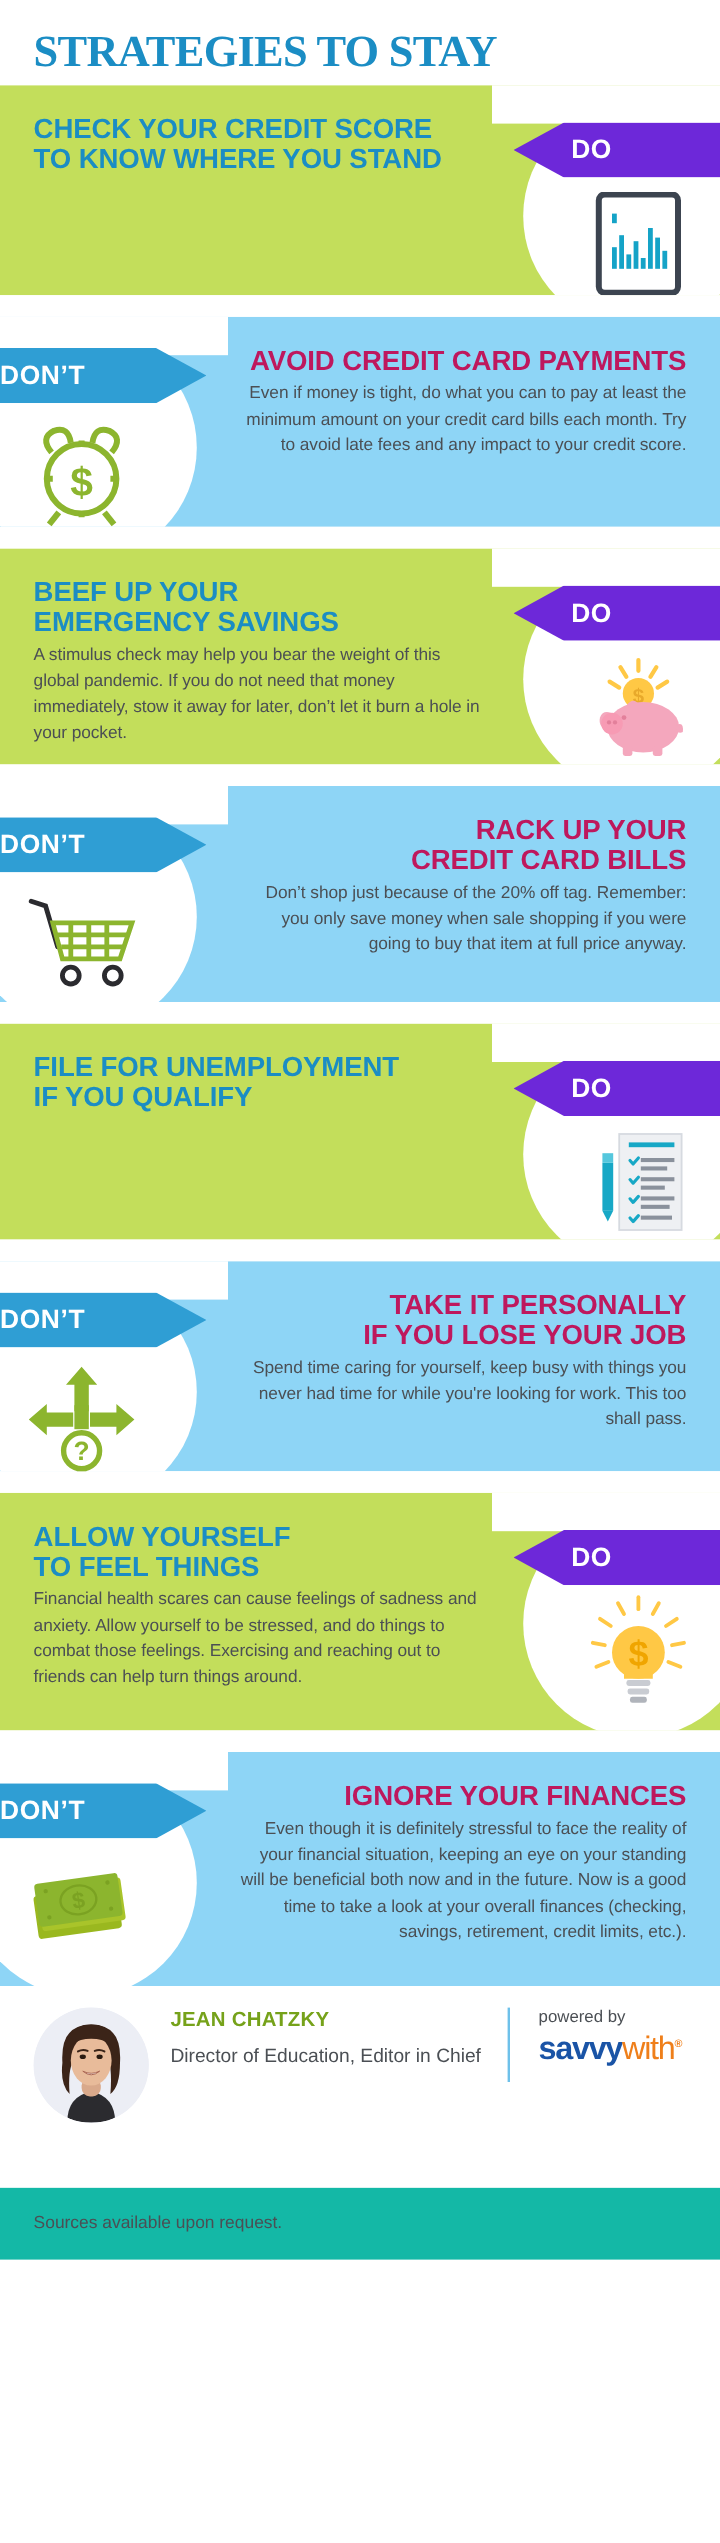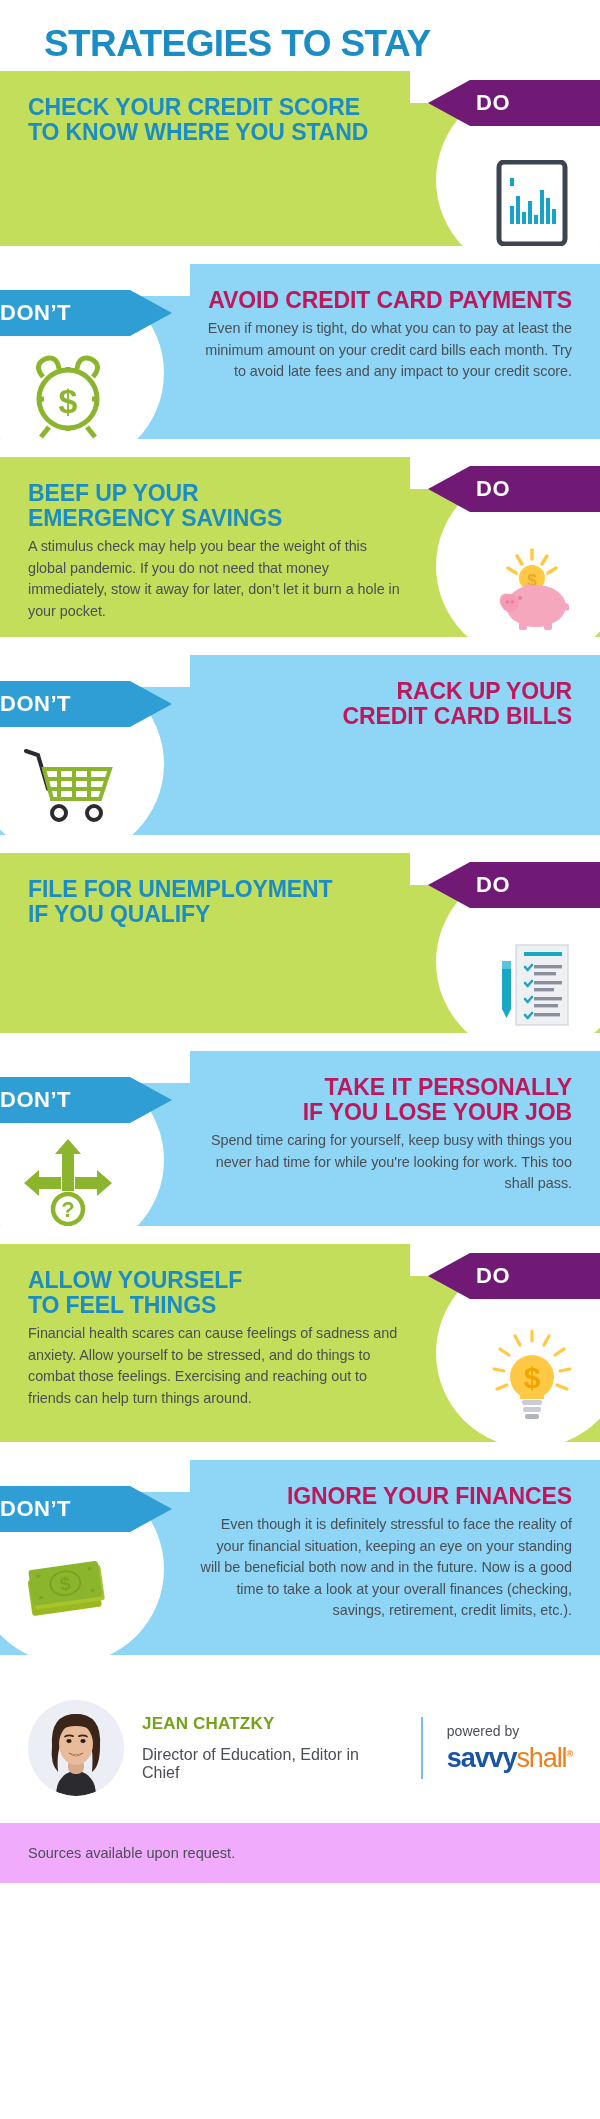--- a/index.html
+++ b/index.html
@@ -11,21 +11,22 @@
   .page {
     position: relative;
     width: 600px;
     height: 2119px;
     background: #ffffff;
     overflow: hidden;
   }
 
   
   .header {
-    padding: 24px 28px 8px 44px;
+    padding: 24px 28px 8px 28px;
+    font-family: Liberation Serif, serif;
   }
   .title-line {
     font-weight: bold;
     font-size: 37px;
     line-height: 39px;
     letter-spacing: -0.6px;
     color: #1b8dc4;
   }
   .subtitle-line {
     font-size: 34px;
@@ -81,23 +82,23 @@
     height: 46px;
     display: flex;
     align-items: center;
     font-weight: bold;
     font-size: 22px;
     letter-spacing: 0.5px;
     color: #ffffff;
   }
   .badge-do {
     right: 0;
-    top: 9px;
+    top: 31px;
     width: 172px;
-    background: #701a75;
+    background: #6d28d9;
     padding-left: 48px;
     clip-path: polygon(42px 0, 100% 0, 100% 100%, 42px 100%, 42px 100%, 0 50%, 42px 0);
   }
   .badge-dont {
     left: 0;
     top: 26px;
     width: 172px;
     background: #2f9ed4;
     clip-path: polygon(0 0, 130px 0, 172px 50%, 130px 100%, 0 100%);
   }
@@ -143,21 +144,20 @@
 
   .gap { height: 18px; background: #ffffff; width: 600px; }
 
   
   .footer {
     position: relative;
     width: 600px;
     height: 150px;
     background: #ffffff;
     display: flex;
-    align-items: center;
     padding: 0 28px;
   }
   .avatar {
     width: 96px;
     height: 96px;
     border-radius: 50%;
     overflow: hidden;
     background: #eceef5;
     flex: 0 0 auto;
     position: relative;
@@ -192,21 +192,21 @@
     font-weight: bold;
     letter-spacing: -1.1px;
     line-height: 28px;
   }
   .brand-savvy { color: #1a54a6; }
   .brand-money { color: #ef7f1a; font-weight: normal; }
   .brand-tm { font-size: 9px; color: #ef7f1a; vertical-align: super; }
 
   .sources {
     width: 600px;
-    background: #f0abfc;
+    background: #14b8a6;
     padding: 22px 28px;
     font-size: 14.5px;
     color: #4b4f54;
   }
 </style>
 </head>
 <body>
 
 <div class="page">
 
@@ -320,20 +320,21 @@
               <path d="M52 22 v30"></path>
               <path d="M67 22 v30"></path>
       </g>
       <circle cx="37" cy="66" r="7" fill="none" stroke="#2b2b2f" stroke-width="4"></circle>
       <circle cx="72" cy="66" r="7" fill="none" stroke="#2b2b2f" stroke-width="4"></circle>
     </svg>
         </div>
         <div class="txt">
           <div class="head">RACK UP YOUR</div>
           <div class="head">CREDIT CARD BILLS</div>
+          <div class="body">Don’t shop just because of the 20% off tag. Remember: you only save money when sale shopping if you were going to buy that item at full price anyway.</div>
         </div>
       </div>
       <div class="gap"></div>
       <div class="section do" style="height: 180px;">
         <div class="band do"></div>
         <div class="corner-notch"></div>
         <div class="circle-cut"></div>
         <div class="badge badge-do">DO</div>
         <div class="icon-slot">
           <svg width="80" height="92" viewBox="0 0 80 92">
@@ -482,19 +483,19 @@
         </g>
       </svg>
     </div>
     <div class="person-block">
       <div class="person-name">JEAN CHATZKY</div>
       <div class="person-role">Director of Education, Editor in Chief</div>
     </div>
     <div class="vdiv"></div>
     <div class="brand">
       <div class="brand-pre">powered by</div>
-      <div class="brand-logo"><span class="brand-savvy">savvy</span><span class="brand-money">shall</span><span class="brand-tm">®</span></div>
+      <div class="brand-logo"><span class="brand-savvy">savvy</span><span class="brand-money">with</span><span class="brand-tm">®</span></div>
     </div>
   </div>
 
   <div class="sources">Sources available upon request.</div>
 
 </div>
 
 </body></html>

